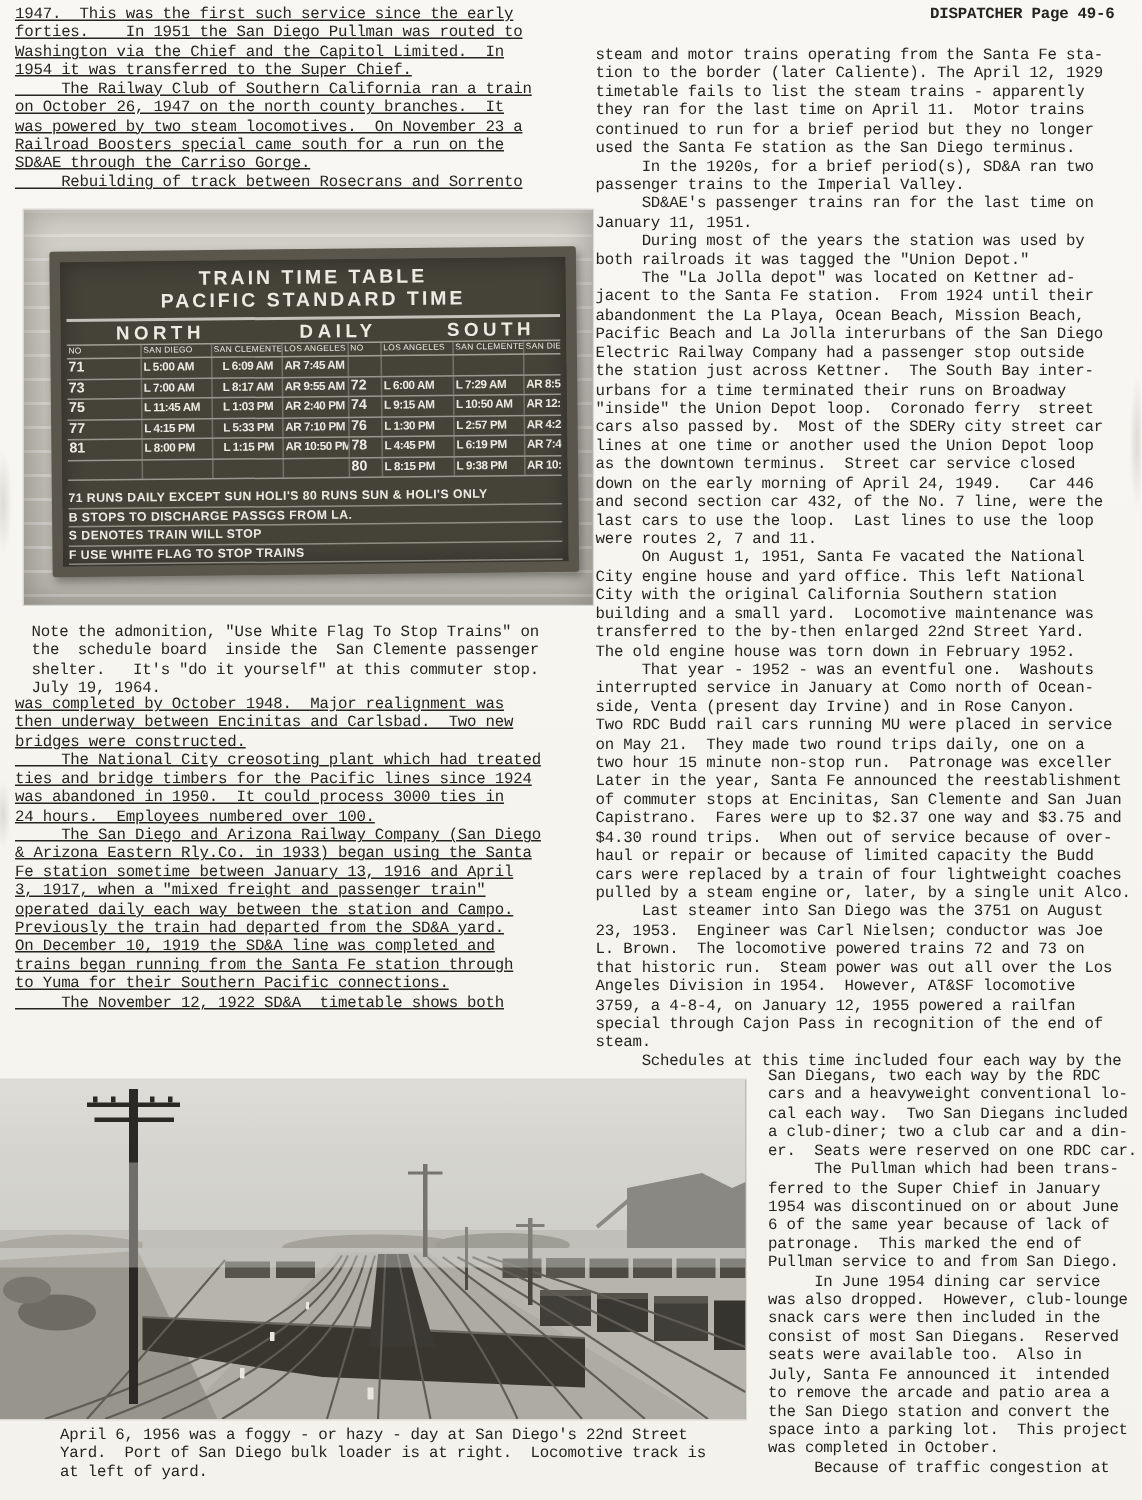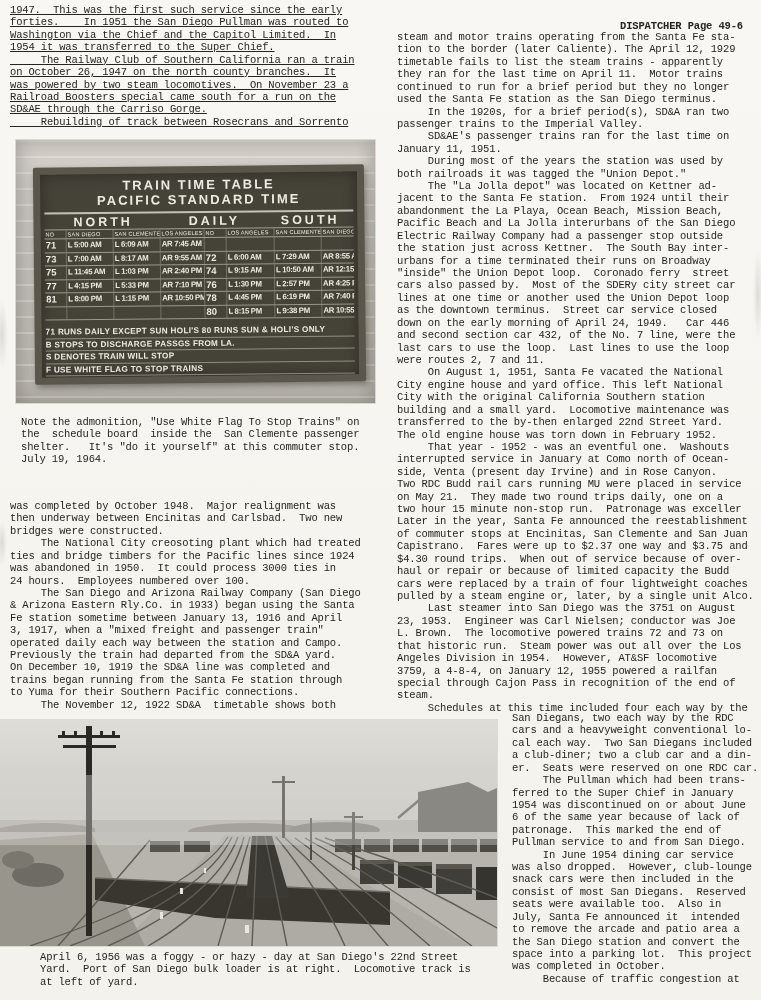--- a/index.html
+++ b/index.html
@@ -16,20 +16,21 @@
   }
   .hdr{font-weight:bold;}
   
   .photo1{
     position:absolute;left:16px;top:140px;width:359px;height:263px;
     background:
       repeating-linear-gradient(180deg, rgba(255,255,255,0.28) 0 2px, rgba(0,0,0,0) 2px 16px),
       linear-gradient(180deg,#d9d6cf 0,#cbc8c1 45px,#c0bdb5 160px,#b8b5ad 100%);
     box-shadow:inset 0 0 22px rgba(55,52,46,0.38);
     outline:1px solid rgba(0,0,0,0.12);
+    padding-left:20px;
   }
   .board{
     position:absolute;left:18px;top:26px;right:10px;bottom:20px;
     background:#454238;border:7px solid #5a564c;border-radius:2px;
     box-shadow:2px 3px 6px rgba(40,38,32,0.45), inset 0 0 14px rgba(0,0,0,0.35);
     transform:rotate(-0.6deg);
     color:#edeae2;font-family:"Liberation Sans","DejaVu Sans",sans-serif;
     padding:5px 4px 0 4px;box-sizing:border-box;overflow:hidden;
   }
   .b-title{font-size:13px;line-height:14.5px;font-weight:bold;letter-spacing:2px;text-align:center;}
@@ -43,22 +44,22 @@
   .b-cols span{font-size:5.6px;letter-spacing:0.2px;padding:1px 0 1px 1px;overflow:hidden;white-space:nowrap;border-left:1px solid rgba(238,236,229,0.3);}
   .b-cols span:first-child{border-left:none;}
   .b-row{display:flex;border-bottom:1px solid rgba(238,236,229,0.5);}
   .b-row .c{
     font-size:7.8px;font-weight:bold;letter-spacing:-0.3px;line-height:12.5px;
     padding-left:1px;overflow:hidden;white-space:nowrap;
     border-left:1px solid rgba(238,236,229,0.28);
   }
   .b-row .c:first-child{border-left:none;}
   .b-cols span:nth-child(1),.b-row .c:nth-child(1){width:20px;}
-  .b-cols span:nth-child(2),.b-row .c:nth-child(2){width:45px;}
-  .b-cols span:nth-child(3),.b-row .c:nth-child(3){width:45px;}
+  .b-cols span:nth-child(2),.b-row .c:nth-child(2){width:45px;margin-left:28px;}
+  .b-cols span:nth-child(3),.b-row .c:nth-child(3){width:45px;text-align:center;}
   .b-cols span:nth-child(4),.b-row .c:nth-child(4){width:42px;}
   .b-cols span:nth-child(5),.b-row .c:nth-child(5){width:20px;}
   .b-cols span:nth-child(6),.b-row .c:nth-child(6){width:46px;}
   .b-cols span:nth-child(7),.b-row .c:nth-child(7){width:45px;}
   .b-cols span:nth-child(8),.b-row .c:nth-child(8){flex:1;}
   .b-row .c:nth-child(1),.b-row .c:nth-child(5){font-size:9.5px;letter-spacing:0;}
   .b-notes{margin-top:6px;}
   .b-note{
     font-size:8.2px;font-weight:bold;letter-spacing:0.3px;line-height:11.5px;
     border-bottom:1px solid rgba(238,236,229,0.45);white-space:nowrap;overflow:hidden;
@@ -70,21 +71,21 @@
     box-shadow:inset 0 0 20px rgba(70,68,62,0.35);
     background:#c9c8c2;
   }
   .photo2 svg{display:block;}
   .smudge{position:absolute;border-radius:50%;
     background:radial-gradient(closest-side, rgba(120,115,105,0.20), rgba(120,115,105,0));}
 </style>
 </head>
 <body>
 
-<pre class="tw hdr" style="left:620px;top:20px;font-family:Liberation Mono, monospace;">DISPATCHER Page 49-6</pre>
+<pre class="tw hdr" style="left:620px;top:4px;font-family:Liberation Mono, monospace;">DISPATCHER Page 49-6</pre>
 
 <pre class="tw" style="left:10px;top:4px;text-decoration:underline;">1947.  This was the first such service since the early
 forties.    In 1951 the San Diego Pullman was routed to
 Washington via the Chief and the Capitol Limited.  In
 1954 it was transferred to the Super Chief.
      The Railway Club of Southern California ran a train
 on October 26, 1947 on the north county branches.  It
 was powered by two steam locomotives.  On November 23 a
 Railroad Boosters special came south for a run on the
 SD&amp;AE through the Carriso Gorge.
@@ -179,21 +180,21 @@
       <div class="b-note">F  USE WHITE FLAG TO STOP TRAINS</div>
     </div>
   </div>
 </div>
 
 <pre class="tw" style="left:21px;top:416px;">Note the admonition, "Use White Flag To Stop Trains" on
 the  schedule board  inside the  San Clemente passenger
 shelter.   It's "do it yourself" at this commuter stop.
 July 19, 1964.</pre>
 
-<pre class="tw" style="left:10px;top:500px;">was completed by October 1948.  Major realignment was
+<pre class="tw" style="left:10px;top:464px;text-decoration:underline;">was completed by October 1948.  Major realignment was
 then underway between Encinitas and Carlsbad.  Two new
 bridges were constructed.
      The National City creosoting plant which had treated
 ties and bridge timbers for the Pacific lines since 1924
 was abandoned in 1950.  It could process 3000 ties in
 24 hours.  Employees numbered over 100.
      The San Diego and Arizona Railway Company (San Diego
 &amp; Arizona Eastern Rly.Co. in 1933) began using the Santa
 Fe station sometime between January 13, 1916 and April
 3, 1917, when a "mixed freight and passenger train"

